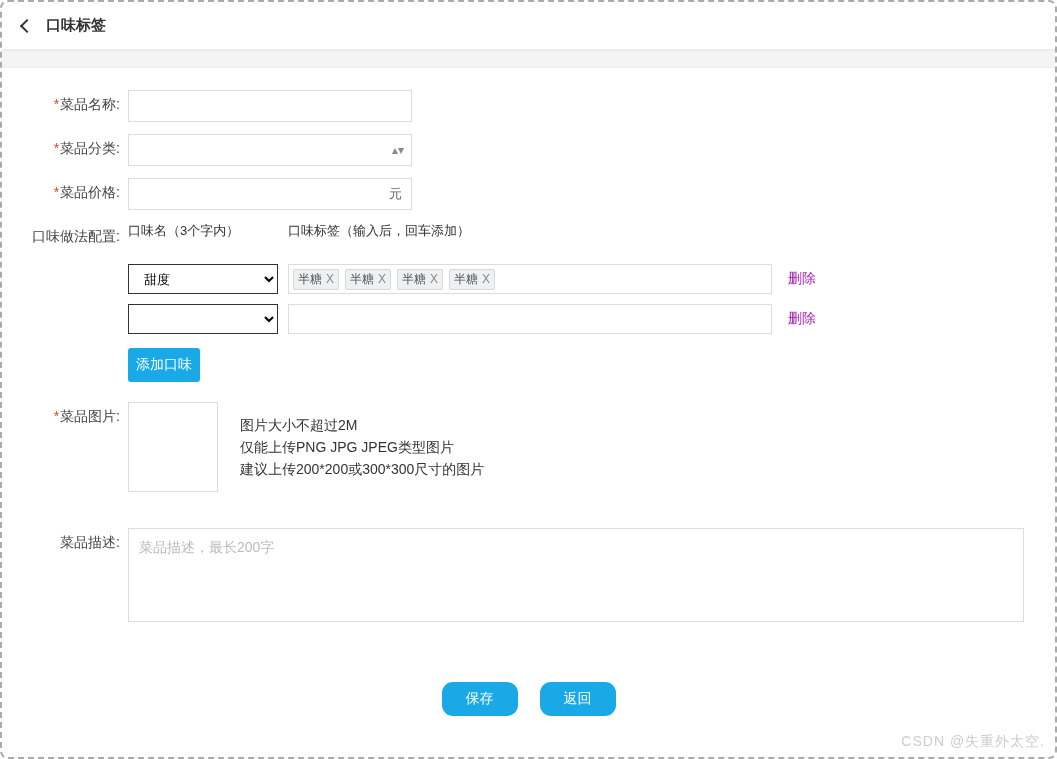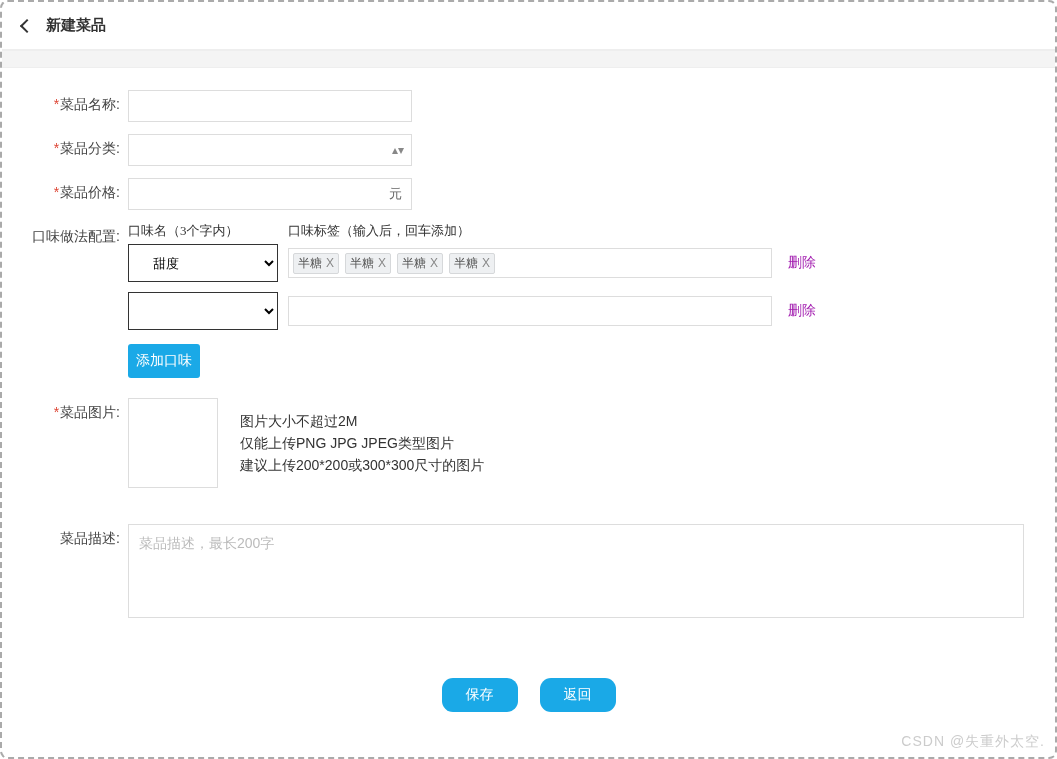--- a/index.html
+++ b/index.html
@@ -14,25 +14,25 @@
     .lbl { width: 96px; text-align: right; padding-right: 8px; padding-top: 6px; font-size: 14px; color: #444; }
     .req::before { content: "*"; color: #d43; margin-right: 1px; }
     .ctl { flex: 0 0 auto; }
     .text-input { width: 284px; height: 32px; border: 1px solid #ddd; padding: 0 8px; font-size: 14px; }
     .select-wrap { position: relative; width: 284px; }
     .select-input { width: 284px; height: 32px; border: 1px solid #ddd; padding: 0 28px 0 8px; font-size: 14px; background:#fff; }
     .select-caret { position: absolute; right: 8px; top: 50%; transform: translateY(-50%); font-size: 12px; color: #888; pointer-events:none; display:flex; flex-direction:column; line-height:6px; }
     .price-wrap { position: relative; width: 284px; }
     .price-unit { position: absolute; right: 10px; top: 50%; transform: translateY(-50%); color: #666; font-size: 13px; }
     .flavor-block { margin-bottom: 20px; }
-    .flavor-headers { display: flex; margin-left: 0; margin-bottom: 4px; font-family: Liberation Serif, serif; }
+    .flavor-headers { display: flex; margin-left: 0; margin-bottom: 24px; }
     .fh-name { width: 160px; font-size: 13px; color: #333; }
     .fh-tag { flex:1; font-size: 13px; color: #333; }
     .flavor-row { display: flex; align-items: center; margin-bottom: 10px; }
-    .flavor-select { width: 150px; height: 38px; border: 1px solid #333; background:#fff; font-size:13px; padding:0 20px; margin-right: 10px; }
+    .flavor-select { width: 150px; height: 30px; border: 1px solid #333; background:#fff; font-size:13px; padding:0 11px; margin-right: 10px; }
     .tag-area { width: 484px; min-height: 30px; border: 1px solid #ddd; padding: 2px 4px; display: flex; align-items: center; gap: 6px; flex-wrap: wrap; }
     .tag { background: #eef0f2; border: 1px solid #d6d8da; border-radius: 2px; padding: 1px 4px; font-size: 12px; color: #555; display:inline-flex; align-items:center; gap:4px; }
     .tag .x { color:#888; cursor:pointer; }
     .del-link { margin-left: 16px; color: #a21caf; font-size: 14px; cursor: pointer; }
     .add-flavor-btn { background: #1aa9e7; color: #fff; border: none; border-radius: 3px; padding: 8px 8px; font-size: 14px; cursor: pointer; margin-top: 4px; }
     .img-row { display: flex; align-items: flex-start; margin-bottom: 36px; }
     .img-upload { width: 90px; height: 90px; border: 1px solid #ddd; margin-right: 22px; cursor:pointer; }
     .img-hints { color: #333; font-size: 14px; line-height: 22px; padding-top: 12px; }
     .desc-input { width: 896px; height: 94px; border: 1px solid #ddd; padding: 10px; font-size: 14px; font-family: inherit; resize: none; }
     .desc-input::placeholder { color: #bbb; }
@@ -40,21 +40,21 @@
     .btn { background: #1aa9e7; color: #fff; border: none; border-radius: 11px; padding: 8px 24px; font-size: 14px; cursor: pointer; }
     .btn.wide { padding: 8px 18px; }
     .watermark { position: absolute; right: 10px; bottom: 6px; color: #ccc; font-size: 14px; letter-spacing: 1px; }
   </style>
 </head>
 <body>
 
 <div class="page">
   <div class="header">
     <div class="back-icon"></div>
-    <div class="title">新建菜品</div>
+    <div class="title">口味标签</div>
   </div>
   <div class="gap"></div>
 
   <div class="form-area">
 
     <div class="row">
       <div class="lbl req">菜品名称:</div>
       <div class="ctl">
         <input class="text-input" type="text" value="" style="">
       </div>

